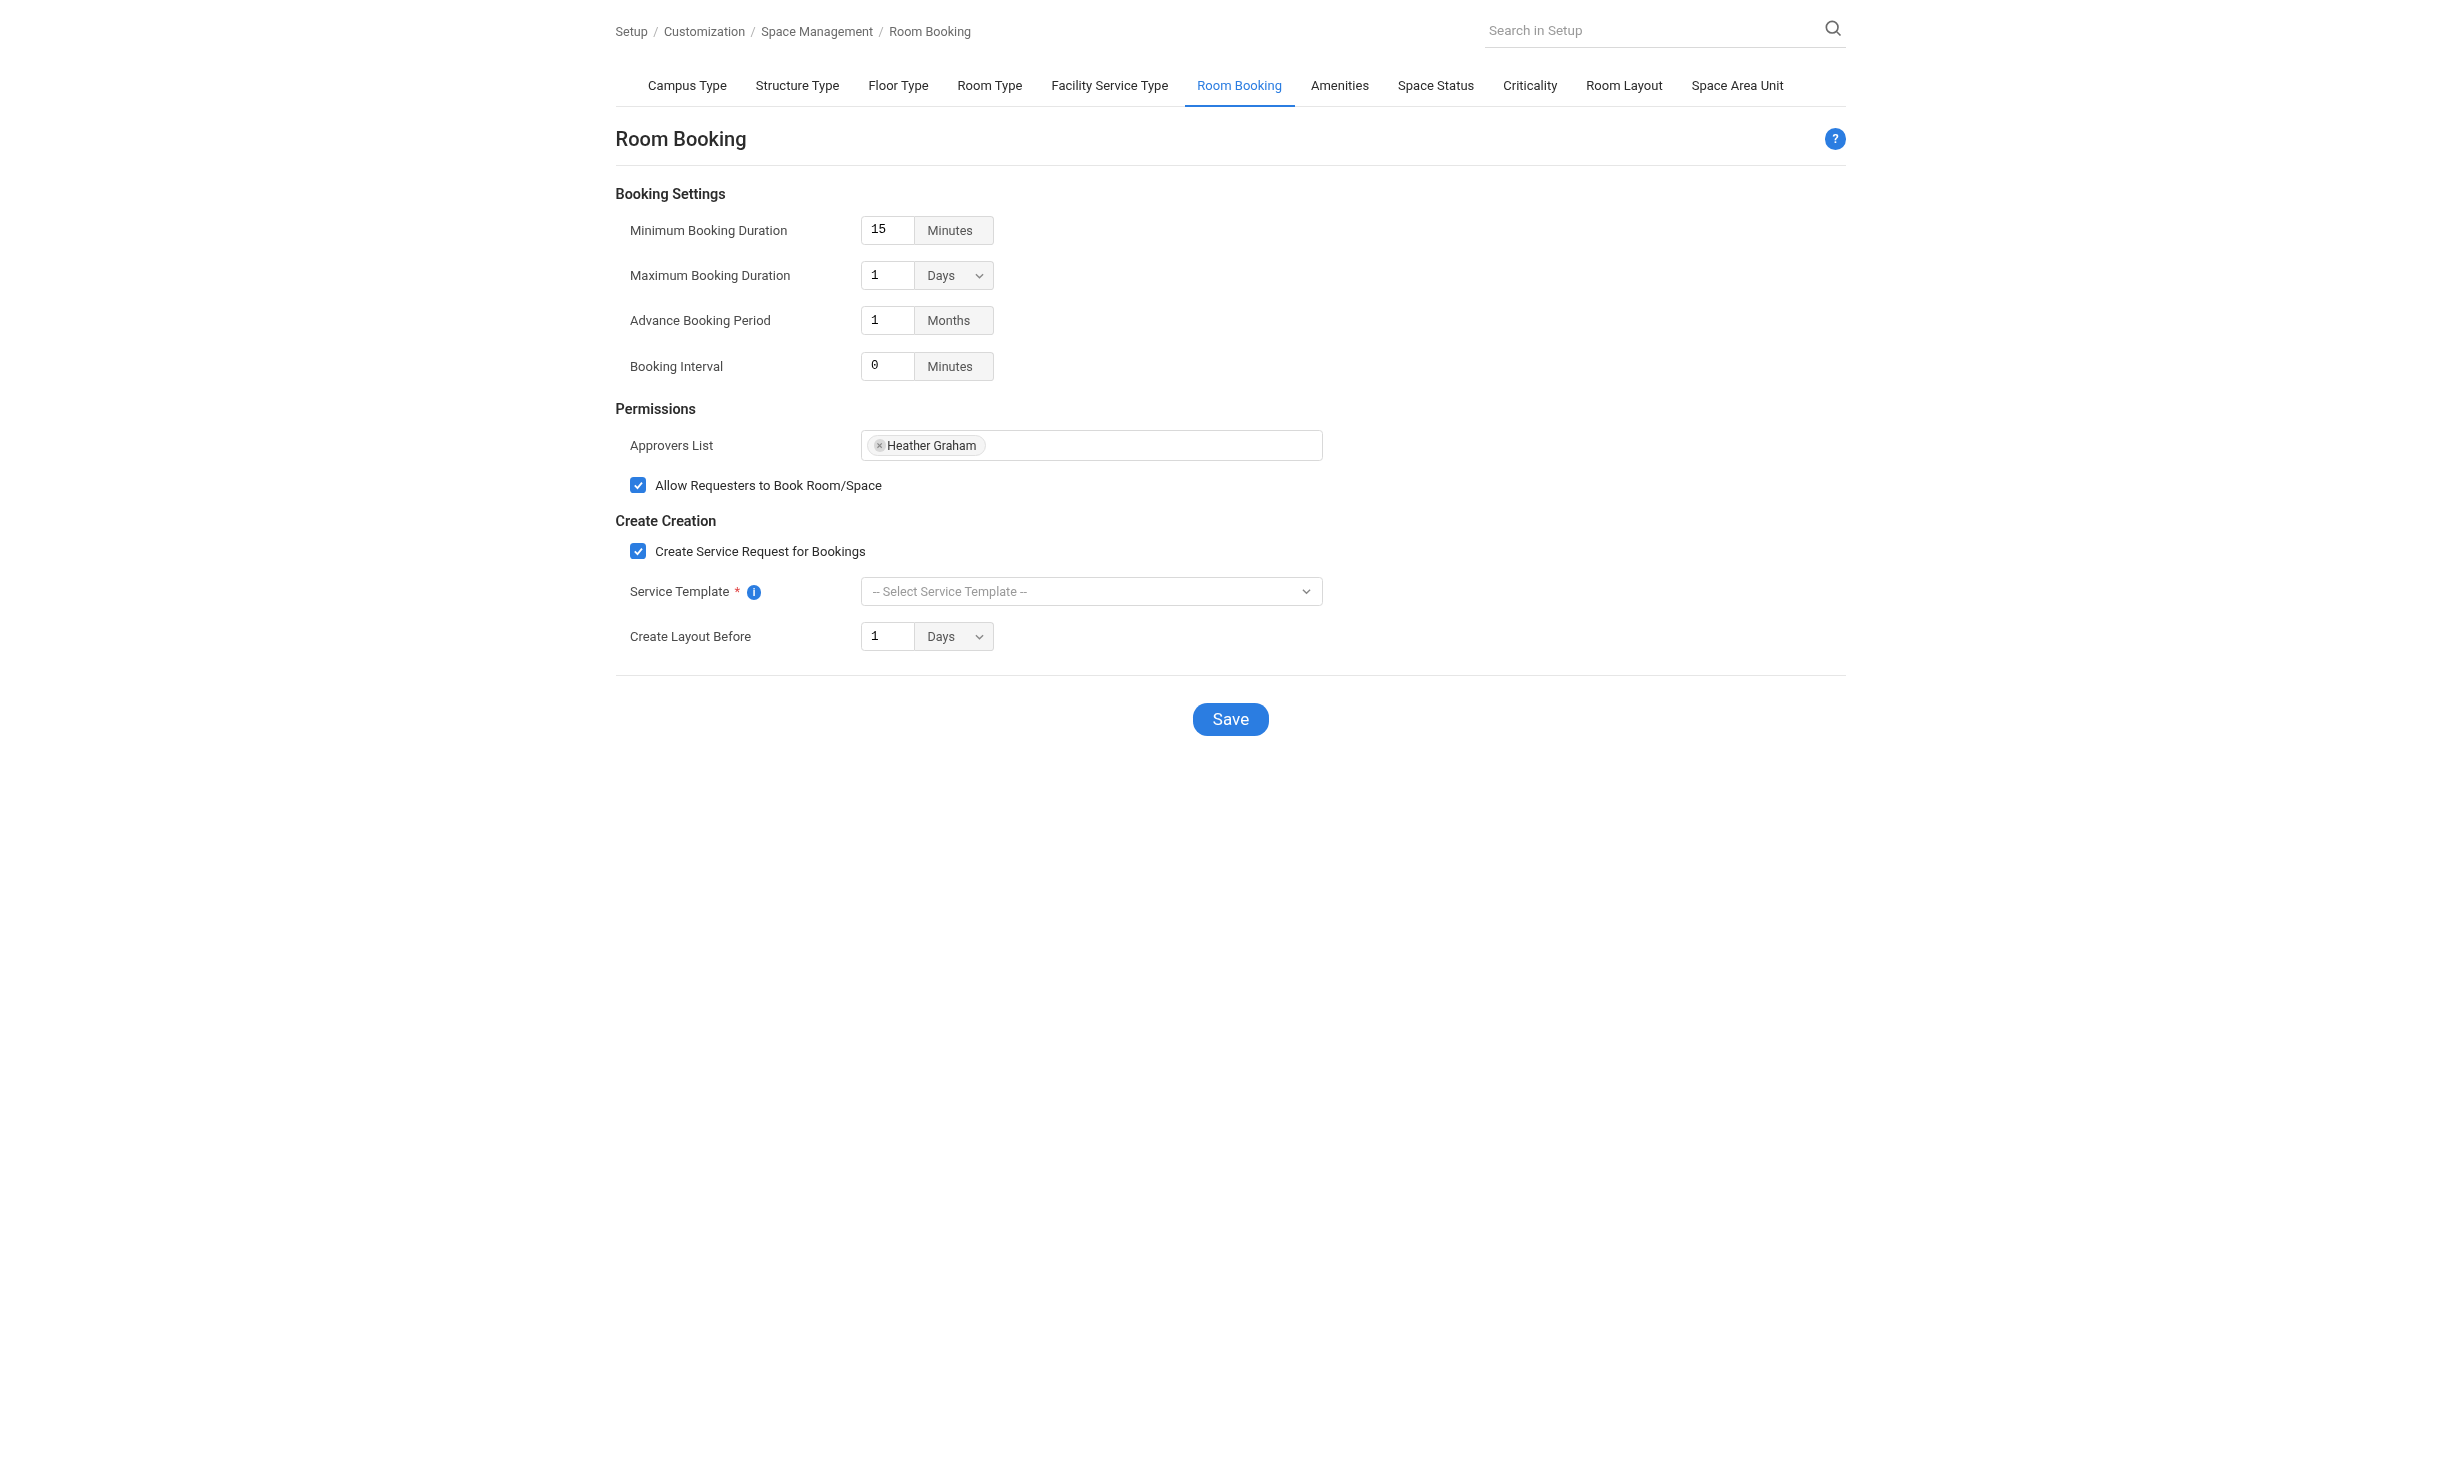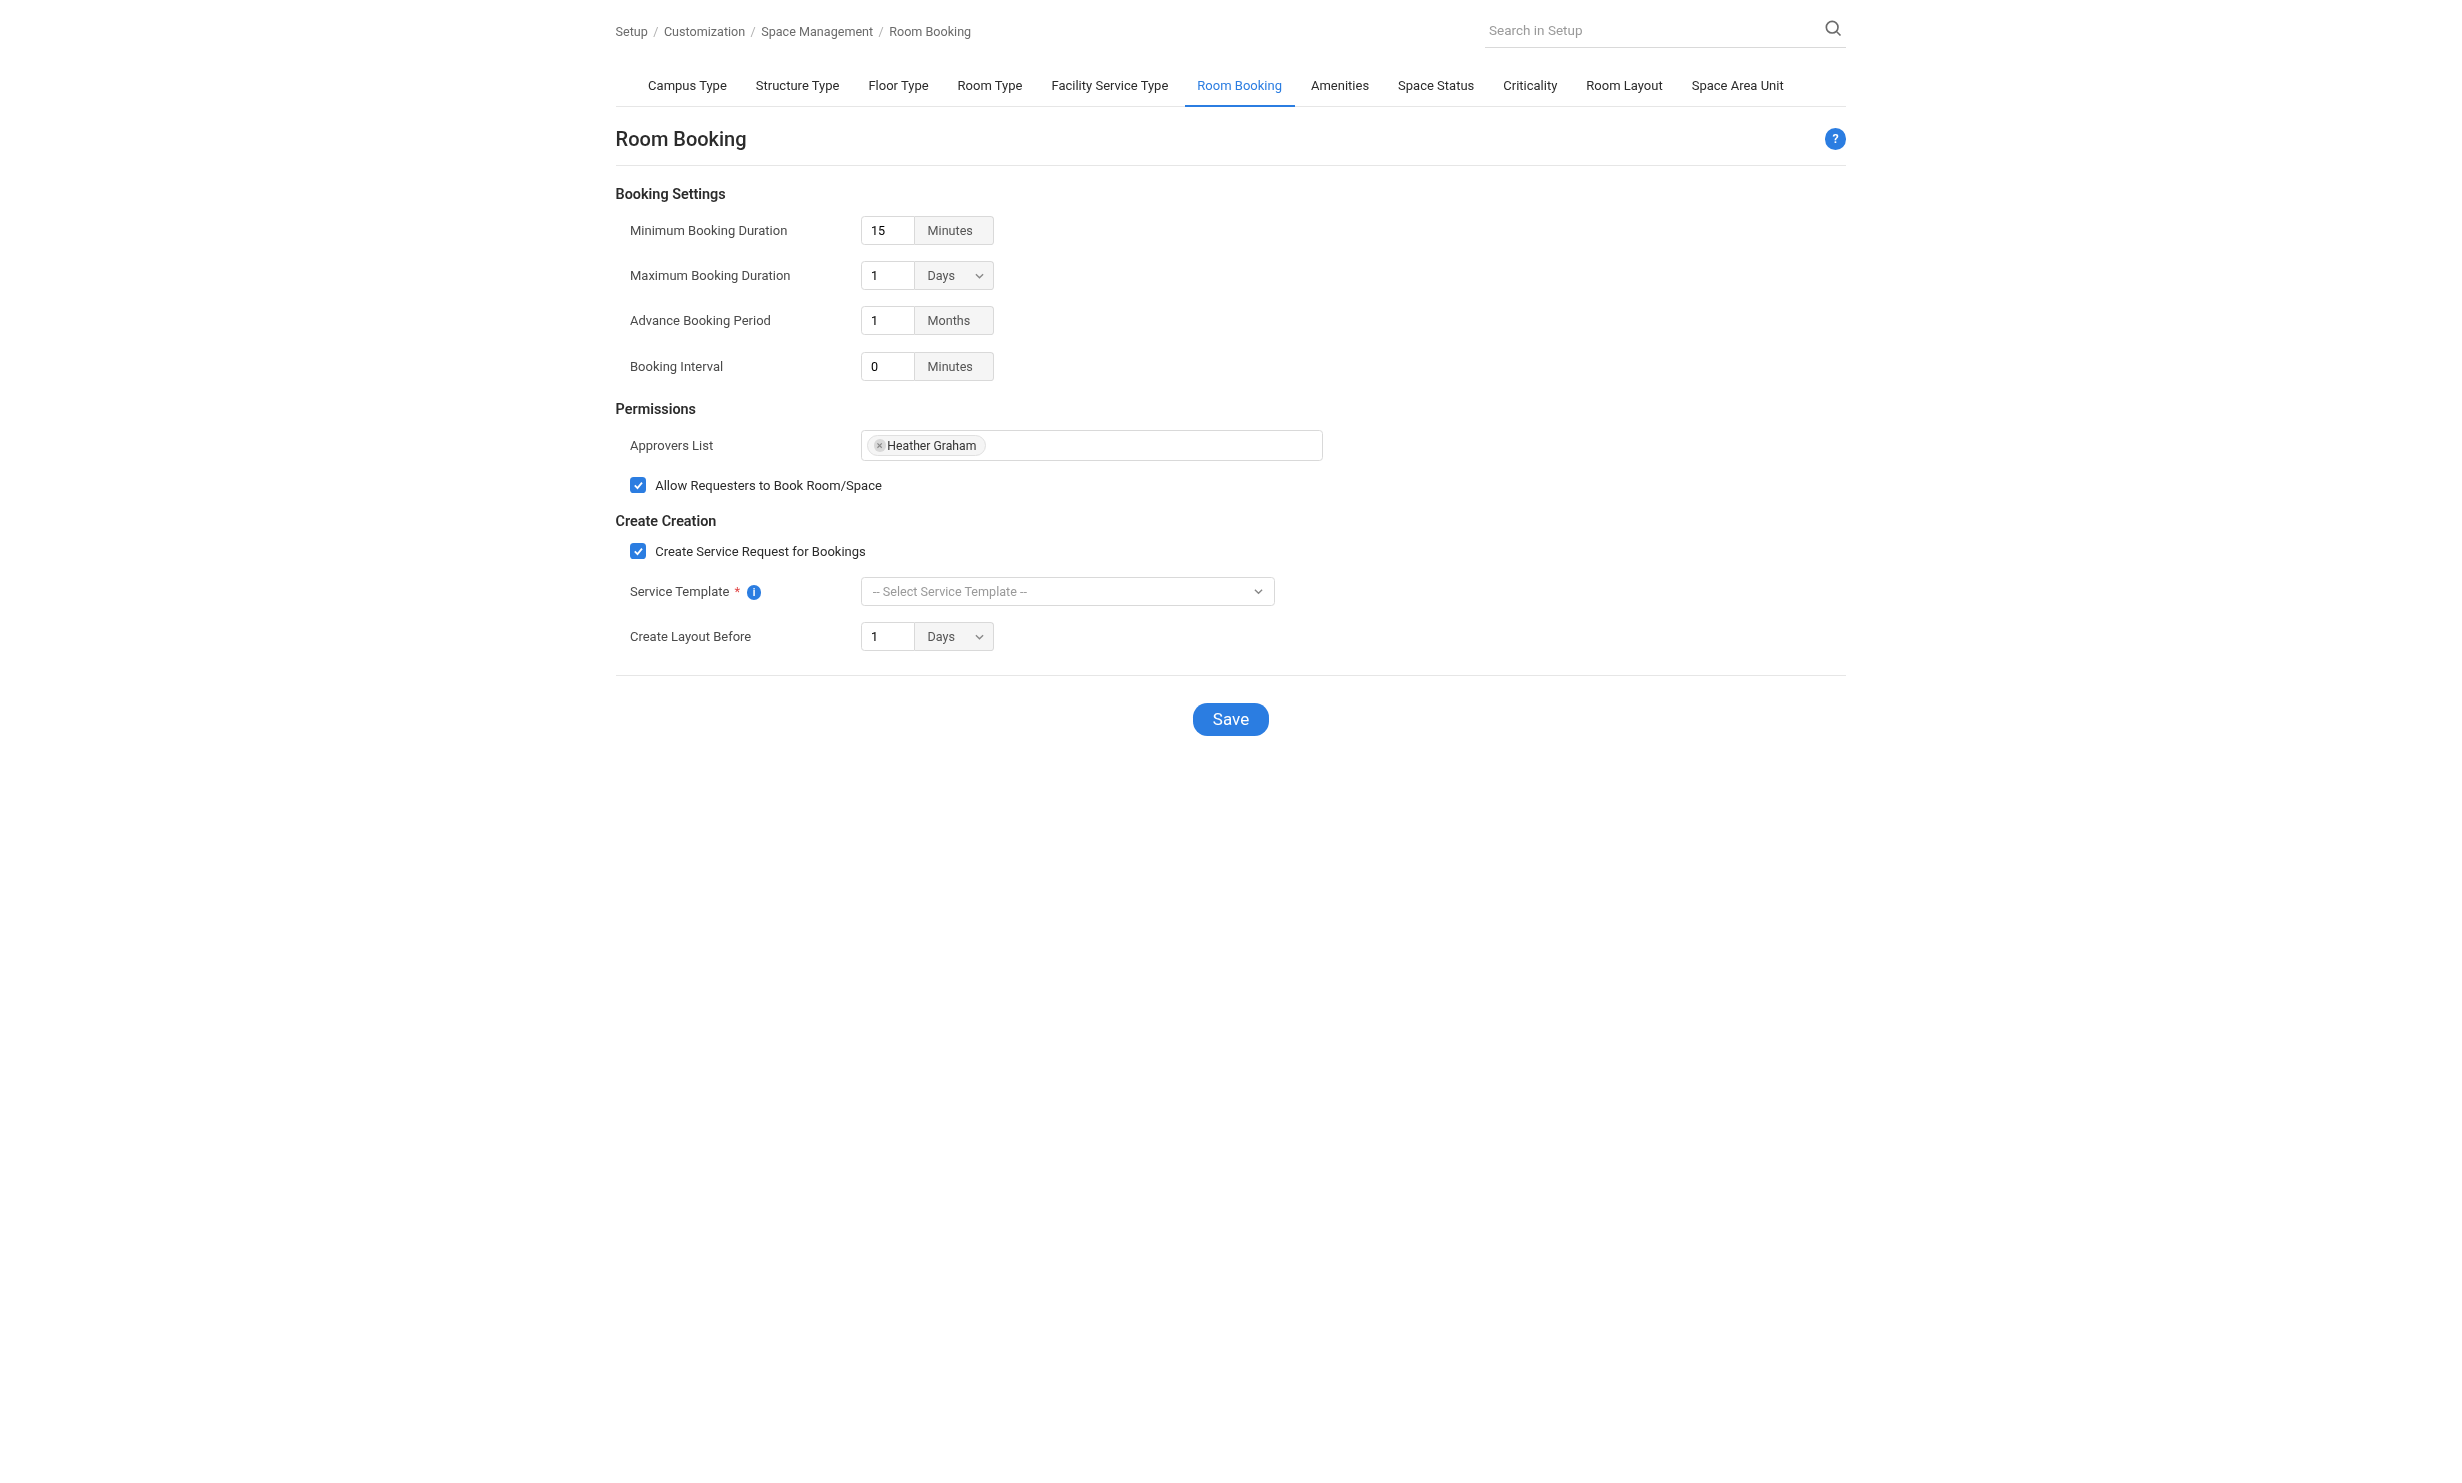--- a/index.html
+++ b/index.html
@@ -30,37 +30,37 @@
   .page-title { font-size: 20px; font-weight: 500; }
   .help-btn { width:21.7px; height:21.7px; border-radius:50%; background:#2b7de1; color:#fff; display:flex; align-items:center; justify-content:center; font-size:12.6px; font-weight:600; cursor:pointer; }
 
   .section-title { font-size: 14.4px; font-weight: 600; margin: 20px 0 12.6px; }
 
   .form-row { display:flex; align-items:center; margin: 10.8px 0 16.2px; padding-left: 14.4px; }
   .form-label { width: 231px; color:#4a4a4a; font-size:13px; }
   .form-label .req { color:#e14646; margin-left:1.8px; }
   .info-dot { display:inline-flex; align-items:center; justify-content:center; width:14.4px; height:14.4px; border-radius:50%; background:#2b7de1; color:#fff; font-size:10px; font-weight:700; margin-left:3.6px; }
 
-  .num-input { width: 54px; height: 29px; border:0.9px solid #d9d9d9; border-radius:3.6px 0 0 3.6px; padding: 0 9px; font-size:12.6px; outline:none; }
+  .num-input { width: 54px; height: 29px; border:0.9px solid #d9d9d9; border-radius:3.6px 0 0 3.6px; padding: 0 9px; font-size:12.6px; outline:none;font-family:Liberation Mono, monospace; }
   .unit-box { height:29px; display:inline-flex; align-items:center; padding:0 12.6px; border:0.9px solid #d9d9d9; border-left:none; border-radius:0 3.6px 3.6px 0; background:#f5f5f5; color:#555; font-size:12.6px; }
   .unit-box.with-caret { padding-right: 27px; position:relative; cursor:pointer; }
   .unit-box.with-caret .caret { position:absolute; right:9px; top:50%; transform:translateY(-50%); }
 
   .caret svg { width:9px; height:9px; display:block; color:#888; }
 
   .tag-input { min-width: 462px; border:0.9px solid #d9d9d9; border-radius:3.6px; padding: 3.6px 5.4px; display:flex; align-items:center; gap:5.4px; min-height:31px; }
   .tag { display:inline-flex; align-items:center; gap:1px; background:#f5f5f5; border:0.9px solid #e0e0e0; border-radius:12.6px; padding: 2.7px 9px 2.7px 5.4px; font-size:12.2px; color:#333; }
   .tag .x { width:12.6px; height:12.6px; border-radius:50%; background:#d9d9d9; color:#888; display:inline-flex; align-items:center; justify-content:center; font-size:9px; cursor:pointer; }
 
   .check-row { display:flex; align-items:center; gap:9px; padding-left:14.4px; margin: 5.4px 0 7.2px; }
   .chk { width:16.2px; height:16.2px; border-radius:3.6px; background:#2b7de1; display:flex; align-items:center; justify-content:center; cursor:pointer; }
   .chk svg { width:10.8px; height:10.8px; color:#fff; }
   .check-row label { color:#2b2b2b; font-size:13px; }
 
-  .select { width: 414px; height: 29px; border:0.9px solid #d9d9d9; border-radius:3.6px; display:flex; align-items:center; justify-content:space-between; padding: 0 10.8px; color:#9a9a9a; font-size:12.6px; cursor:pointer; }
+  .select { width: 462px; height: 29px; border:0.9px solid #d9d9d9; border-radius:3.6px; display:flex; align-items:center; justify-content:space-between; padding: 0 10.8px; color:#9a9a9a; font-size:12.6px; cursor:pointer; }
 
   .divider { border-top:0.9px solid #e6e6e6; margin-top: 23.5px; }
 
   .footer { display:flex; justify-content:center; padding: 27px 0 36px; }
   .save-btn { background:#2b7de1; color:#fff; border:none; border-radius:14.4px; padding: 6.3px 20px; font-size:17px; cursor:pointer; }
 </style>
 </head>
 <body>
 
 <div class="page">

